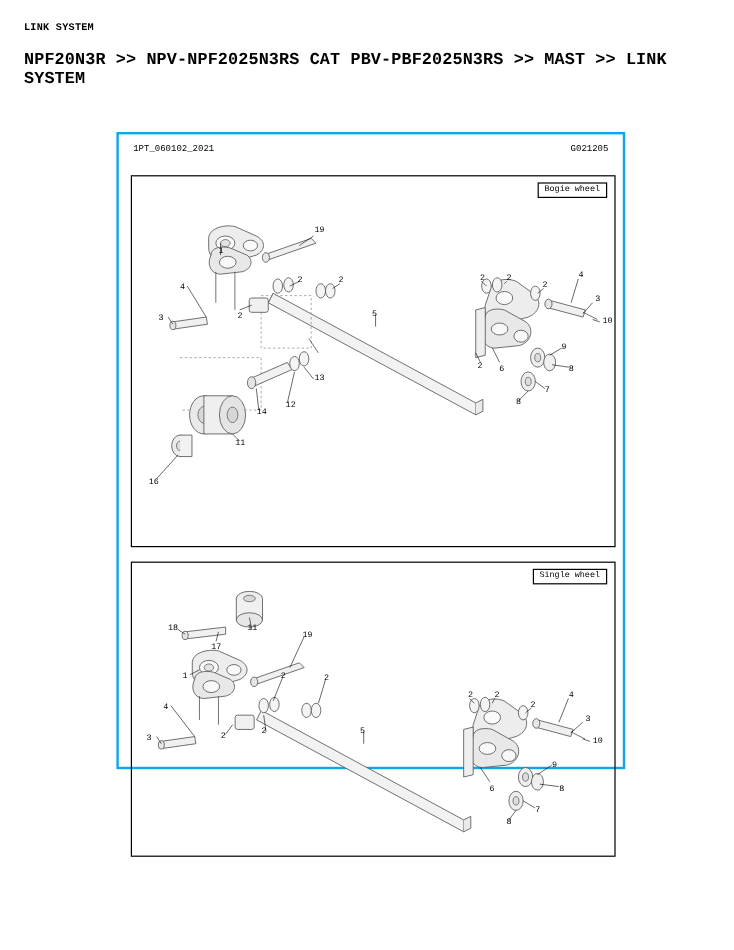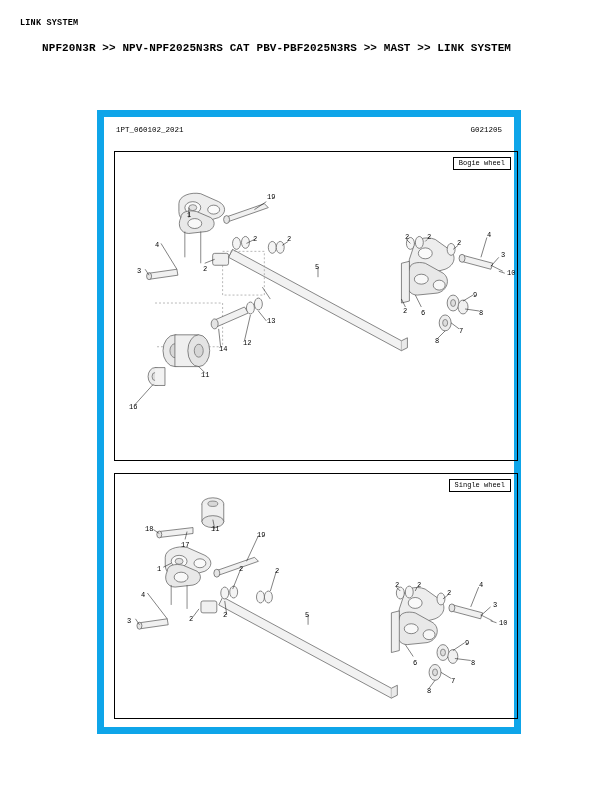--- a/index.html
+++ b/index.html
@@ -27,32 +27,31 @@
     left: 20px;
     top: 18px;
     font-size: 8.5px;
     font-weight: bold;
     letter-spacing: 0.2px;
   }
   .breadcrumb {
     position: absolute;
     left: 20px;
     top: 42px;
-    font-size: 11px;
+    font-size: 14px;
     font-weight: bold;
     letter-spacing: 0.1px;
-    margin-left: 22px;
   }
   .frame {
     position: absolute;
     left: 97px;
     top: 110px;
     width: 424px;
-    height: 624px;
-    border: 7px solid #0ea5e9;
+    height: 531px;
+    border: 2px solid #0ea5e9;
     box-sizing: border-box;
   }
   .frame-label-left {
     position: absolute;
     left: 12px;
     top: 9px;
     font-size: 7.5px;
   }
   .frame-label-right {
     position: absolute;

